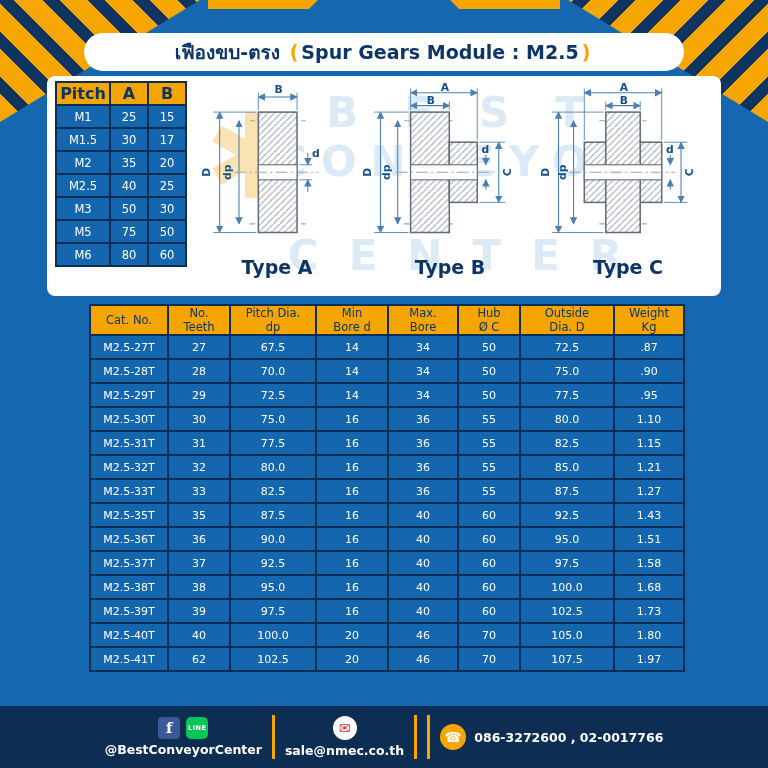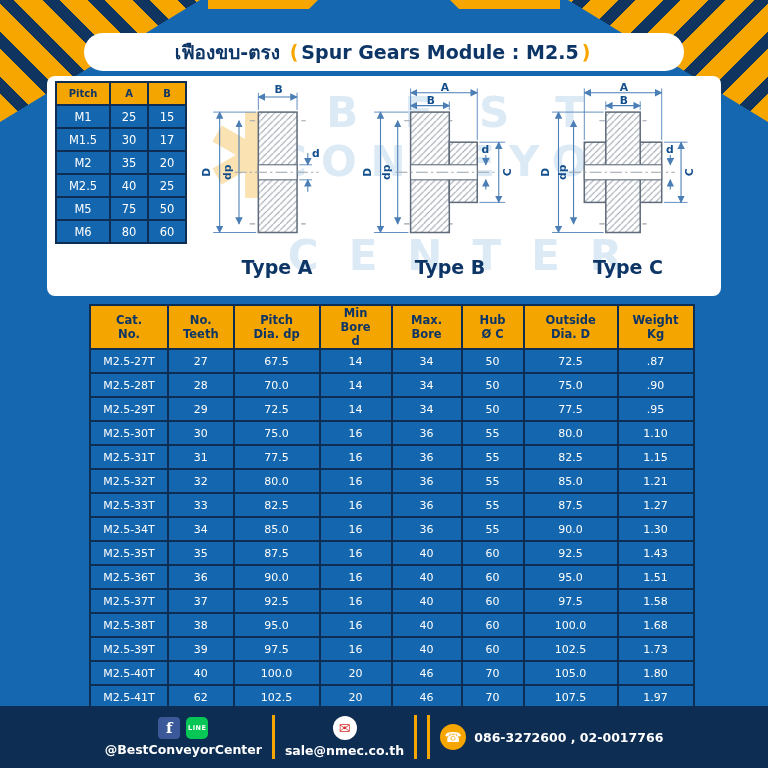--- a/index.html
+++ b/index.html
@@ -24,21 +24,21 @@
                font-size:19px; font-weight:bold; color:#0d3566; z-index:3;text-align:center; }
   .title-bar .paren { color:#f7a600; margin:0 3px; }
 
   
   .panel { position:absolute; left:47px; top:76px; width:674px; height:220px; background:#ffffff;
            border-radius:8px; z-index:2; }
 
   
   .pitch-table { position:absolute; left:8px; top:5px; border-collapse:collapse; table-layout:fixed; z-index:2; }
   .pitch-table th, .pitch-table td { border:2px solid #0d2d52; text-align:center; height:23px; }
-  .pitch-table th { background:#f5a500; color:#0d3566; font-size:10px; font-weight:bold; }
+  .pitch-table th { background:#f5a500; color:#0d3566; font-size:16px; font-weight:bold; }
   .pitch-table td { background:#1467ae; color:#ffffff; font-size:11.5px; }
   .pitch-table col:nth-child(1){ width:54px; } .pitch-table col:nth-child(2){ width:38px; } .pitch-table col:nth-child(3){ width:38px; }
 
   
   .watermark { position:absolute; left:150px; top:12px; right:8px; bottom:30px; z-index:0;
                display:flex; flex-direction:column; justify-content:space-around; align-items:center;
                font-weight:800; color:rgba(130,178,221,0.28); pointer-events:none; }
   .watermark .wm1 { font-size:42px; letter-spacing:46px; text-indent:46px; }
   .watermark .wm2 { font-size:42px; letter-spacing:14px; text-indent:14px; }
   .watermark .wm3 { font-size:42px; letter-spacing:30px; text-indent:30px;margin-top:45px; }
@@ -56,21 +56,21 @@
   .bore    { fill:#ffffff; stroke:#5f6b7a; stroke-width:1; }
   .pitchline { stroke:#9aa2ad; stroke-width:1; stroke-dasharray:5 3; }
   .centerline { stroke:#9aa2ad; stroke-width:1; stroke-dasharray:11 3 2 3; }
   .dimline { stroke:#4a7eb5; stroke-width:1; fill:none; }
   .extline { stroke:#4a7eb5; stroke-width:0.8; }
   .dim { fill:#134e8c; font-size:10px; font-weight:bold; }
 
   
   .main-table { position:absolute; left:89px; top:304px; border-collapse:collapse; table-layout:fixed; z-index:2; }
   .main-table th, .main-table td { border:2px solid #0d2d52; text-align:center; }
-  .main-table th { background:#f5a500; color:#0d3566; font-size:11.5px; font-weight:bold; height:26px; padding:0 14px; }
+  .main-table th { background:#f5a500; color:#0d3566; font-size:11.5px; font-weight:normal; height:26px; padding:0 14px; }
   .main-table td { background:#1467ae; color:#ffffff; font-size:11px; height:24px; }
   .c1{width:78px;} .c2{width:62px;} .c3{width:86px;} .c4{width:72px;} .c5{width:70px;} .c6{width:62px;} .c7{width:94px;} .c8{width:66px;}
 
   
   .footer { position:absolute; left:0; bottom:0; width:768px; height:62px; background:#0d2d52;
             display:flex; align-items:center; justify-content:center; gap:10px; z-index:3; }
   .f-sec { display:flex; flex-direction:column; align-items:center; justify-content:center; gap:3px; }
   .f-sec.row { flex-direction:row; gap:8px; }
   .f-text { color:#ffffff; font-size:12.5px; font-weight:bold; white-space:nowrap; }
   .f-div { width:3px; height:44px; background:#f7a600; }
@@ -149,20 +149,25 @@
           </tr>
           <tr>
             <td>M2</td>
             <td>35</td>
             <td>20</td>
           </tr>
           <tr>
             <td>M2.5</td>
             <td>40</td>
             <td>25</td>
+          </tr>
+          <tr>
+            <td>M3</td>
+            <td>50</td>
+            <td>30</td>
           </tr>
           <tr>
             <td>M5</td>
             <td>75</td>
             <td>50</td>
           </tr>
           <tr>
             <td>M6</td>
             <td>80</td>
             <td>60</td>
@@ -370,30 +375,20 @@
           <td>M2.5-33T</td>
           <td>33</td>
           <td>82.5</td>
           <td>16</td>
           <td>36</td>
           <td>55</td>
           <td>87.5</td>
           <td>1.27</td>
         </tr>
         <tr>
-          <td>M2.5-34T</td>
-          <td>34</td>
-          <td>85.0</td>
-          <td>16</td>
-          <td>36</td>
-          <td>55</td>
-          <td>90.0</td>
-          <td>1.30</td>
-        </tr>
-        <tr>
           <td>M2.5-35T</td>
           <td>35</td>
           <td>87.5</td>
           <td>16</td>
           <td>40</td>
           <td>60</td>
           <td>92.5</td>
           <td>1.43</td>
         </tr>
         <tr>

